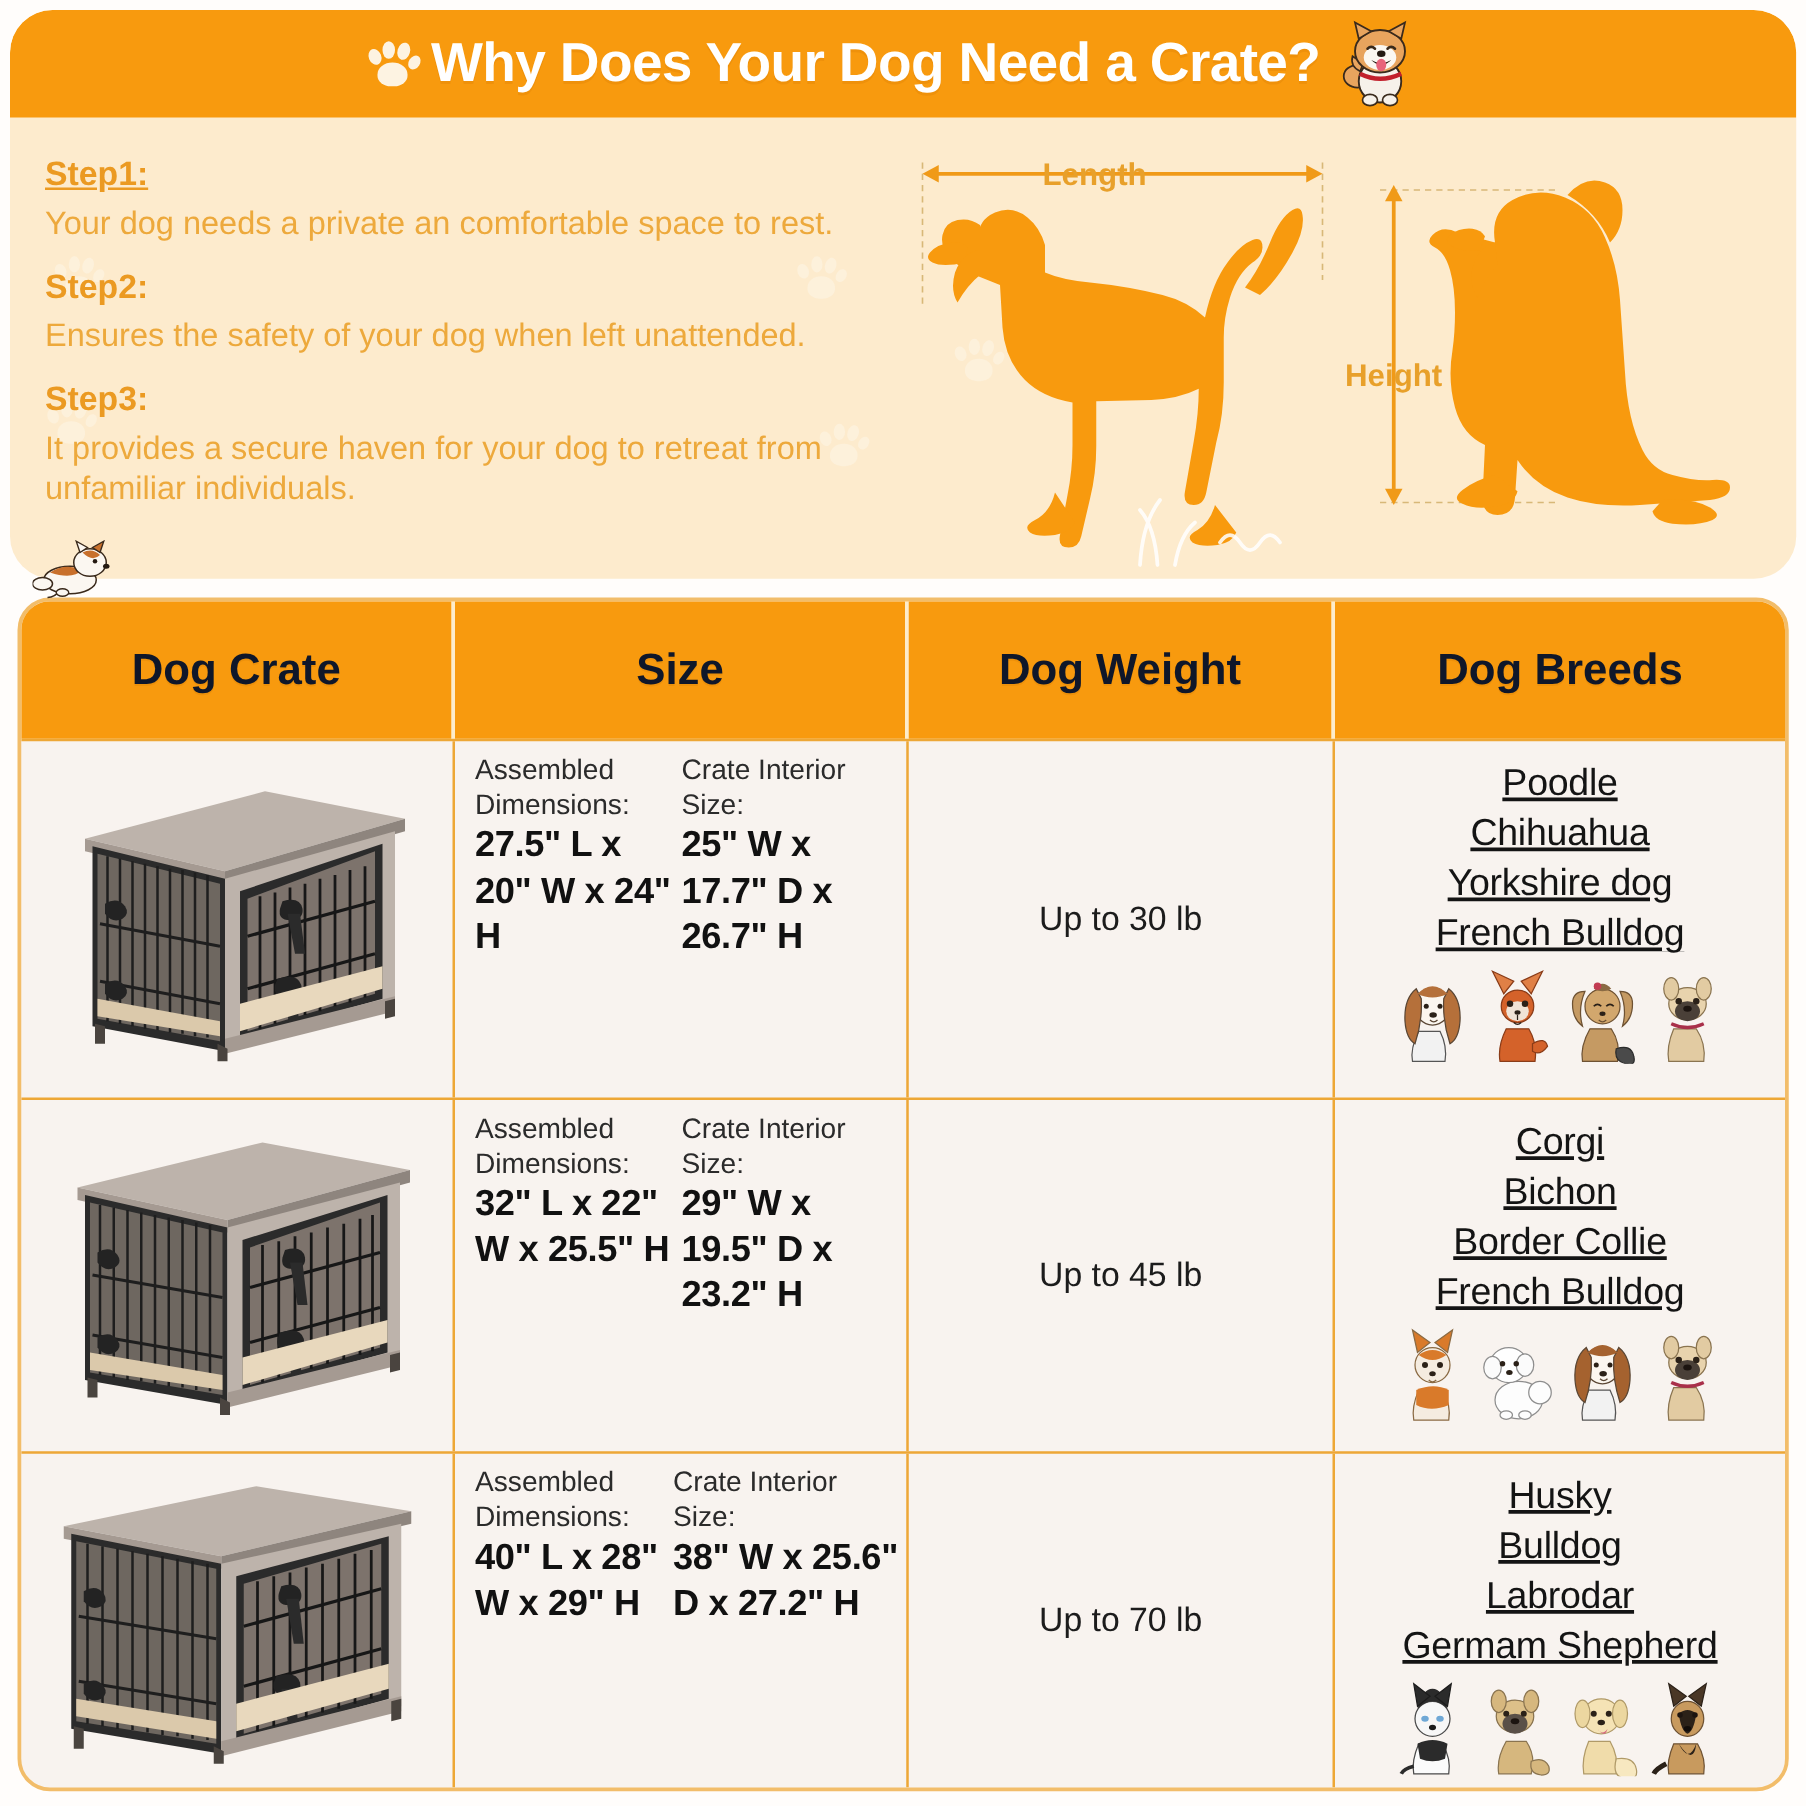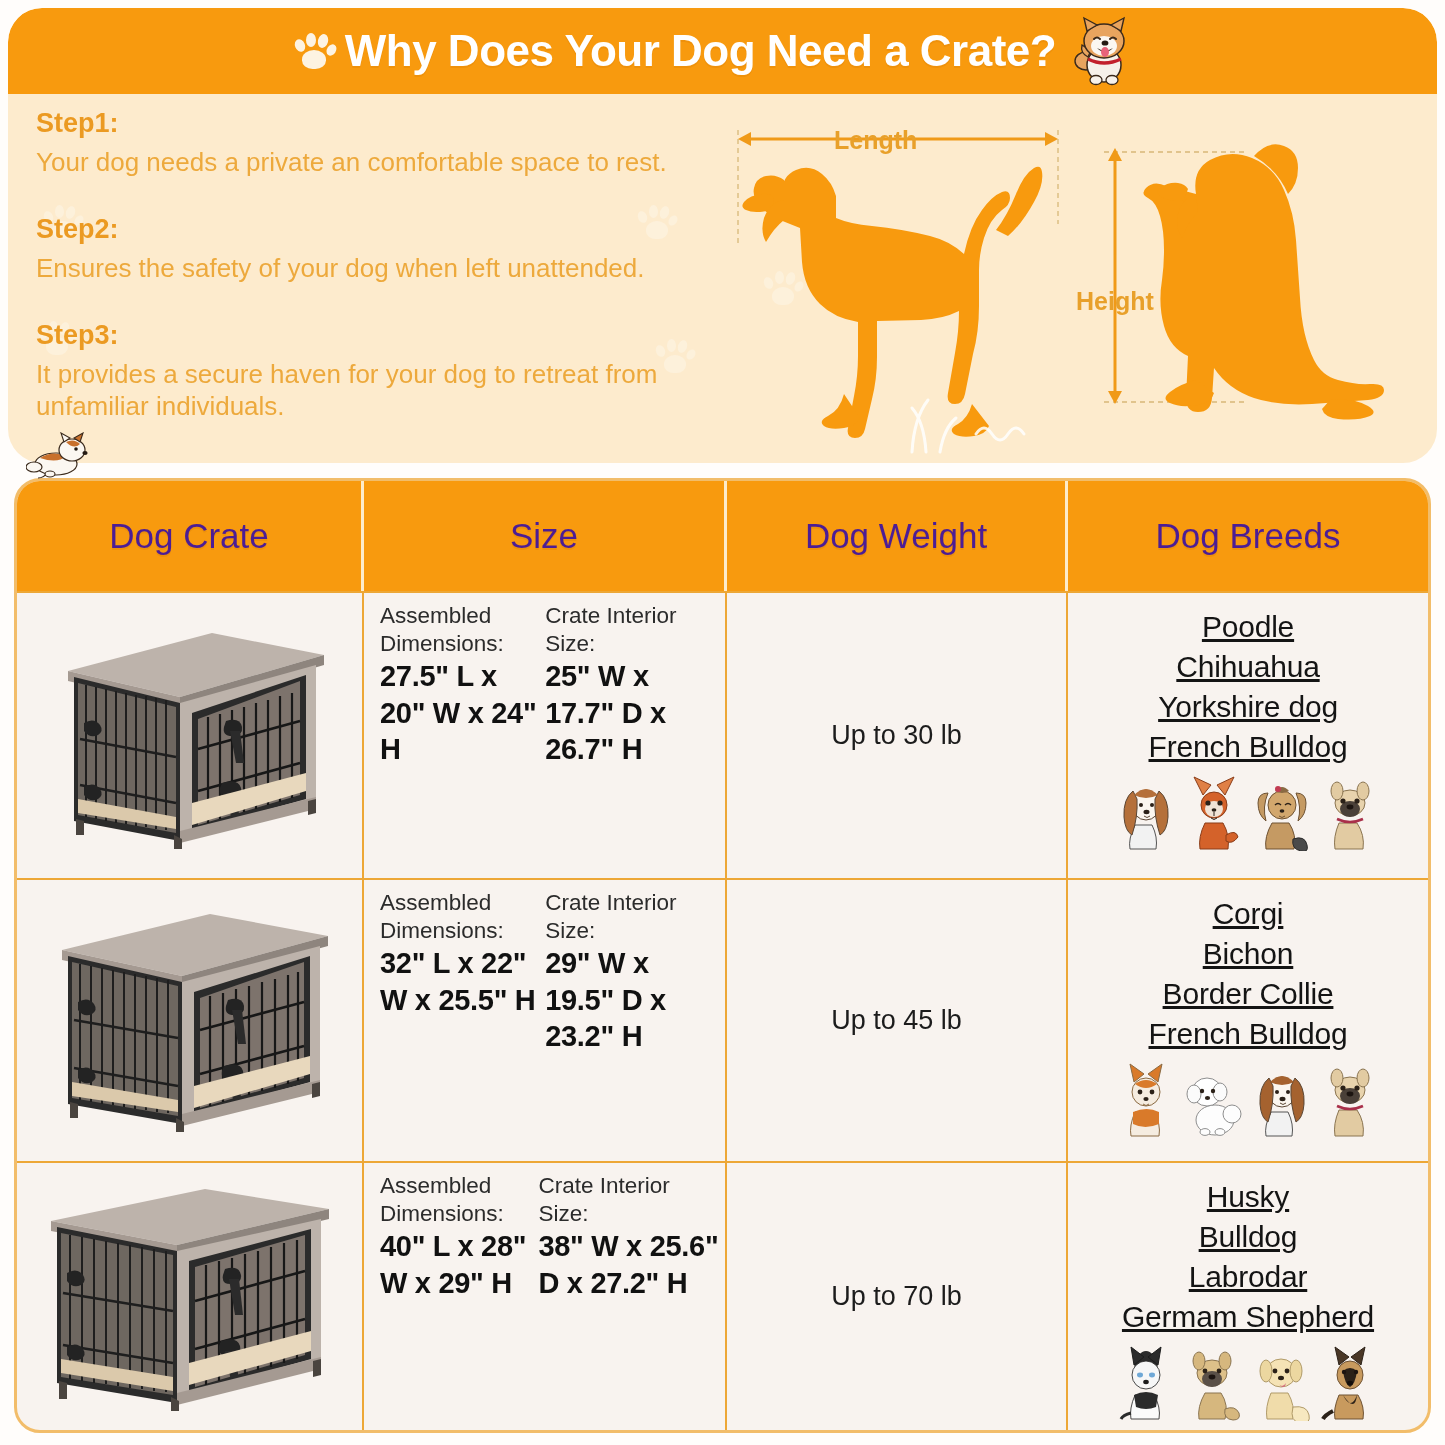--- a/index.html
+++ b/index.html
@@ -45,22 +45,22 @@
   .wm { position: absolute; opacity: .55; }
   .wm .pw { position: absolute; background: #fdf6e8; border-radius: 50%; }
   .wm .a { width: 9px; height: 12px; left: 0;   top: 7px;  transform: rotate(-20deg); }
   .wm .b { width: 9px; height: 13px; left: 11px; top: 1px; }
   .wm .c { width: 9px; height: 13px; left: 22px; top: 2px;  transform: rotate(18deg); }
   .wm .d { width: 8px; height: 11px; left: 31px; top: 11px; transform: rotate(34deg); }
   .wm .e { width: 22px; height: 18px; left: 8px; top: 17px; border-radius: 52% 52% 46% 46%; }
 
   
   .steps { position: absolute; left: 28px; top: 100px; width: 690px; }
-  .step-label { font-size: 27px; font-weight: bold; color: #eb9a22; margin-top: 36px; }
-  .step-label:first-child { margin-top: 0; }
+  .step-label { font-size: 27px; font-weight: bold; color: #eb9a22; margin-top: 20px; }
+  .step-label:first-child { margin-top: 16px; text-decoration: underline; }
   .step-text { font-size: 26px; color: #eda93c; line-height: 1.2; margin-top: 8px; }
 
   
   .diagram { position: absolute; left: 718px; top: 96px; width: 700px; height: 350px; }
   .dim-label {
     position: absolute; font-size: 25px; font-weight: bold; color: #e8a02a;
     white-space: nowrap;
   }
   .label-length { left: 108px; top: 22px; }
   .label-height { left: 350px; top: 152px; margin-top: 31px; }
@@ -70,21 +70,21 @@
 
   
   .table {
     position: absolute; left: 14px; top: 478px; width: 1417px; height: 955px;
     border: 3px solid #f2bd6a; border-radius: 26px;
     background: #f8f3ef; overflow: hidden;
   }
   .thead { display: flex; height: 110px; background: #f89a0e; }
   .th {
     display: flex; align-items: center; justify-content: center;
-    color: #4c1d95; font-size: 35px; font-weight: normal;
+    color: #0f172a; font-size: 35px; font-weight: bold;
     border-right: 3px solid #fdeccb; text-shadow: 0 2px 0 rgba(200,115,0,.22);
   }
   .th:last-child { border-right: none; }
   .col1 { width: 347px; } .col2 { width: 363px; } .col3 { width: 341px; } .col4 { width: 360px; }
 
   .trow { display: flex; border-top: 2px solid #eda736; }
   .trow.r1 { height: 287px; } .trow.r2 { height: 283px; } .trow.r3 { height: 269px; }
   .td { border-right: 2px solid #eda736; position: relative; }
   .td:last-child { border-right: none; }
 

